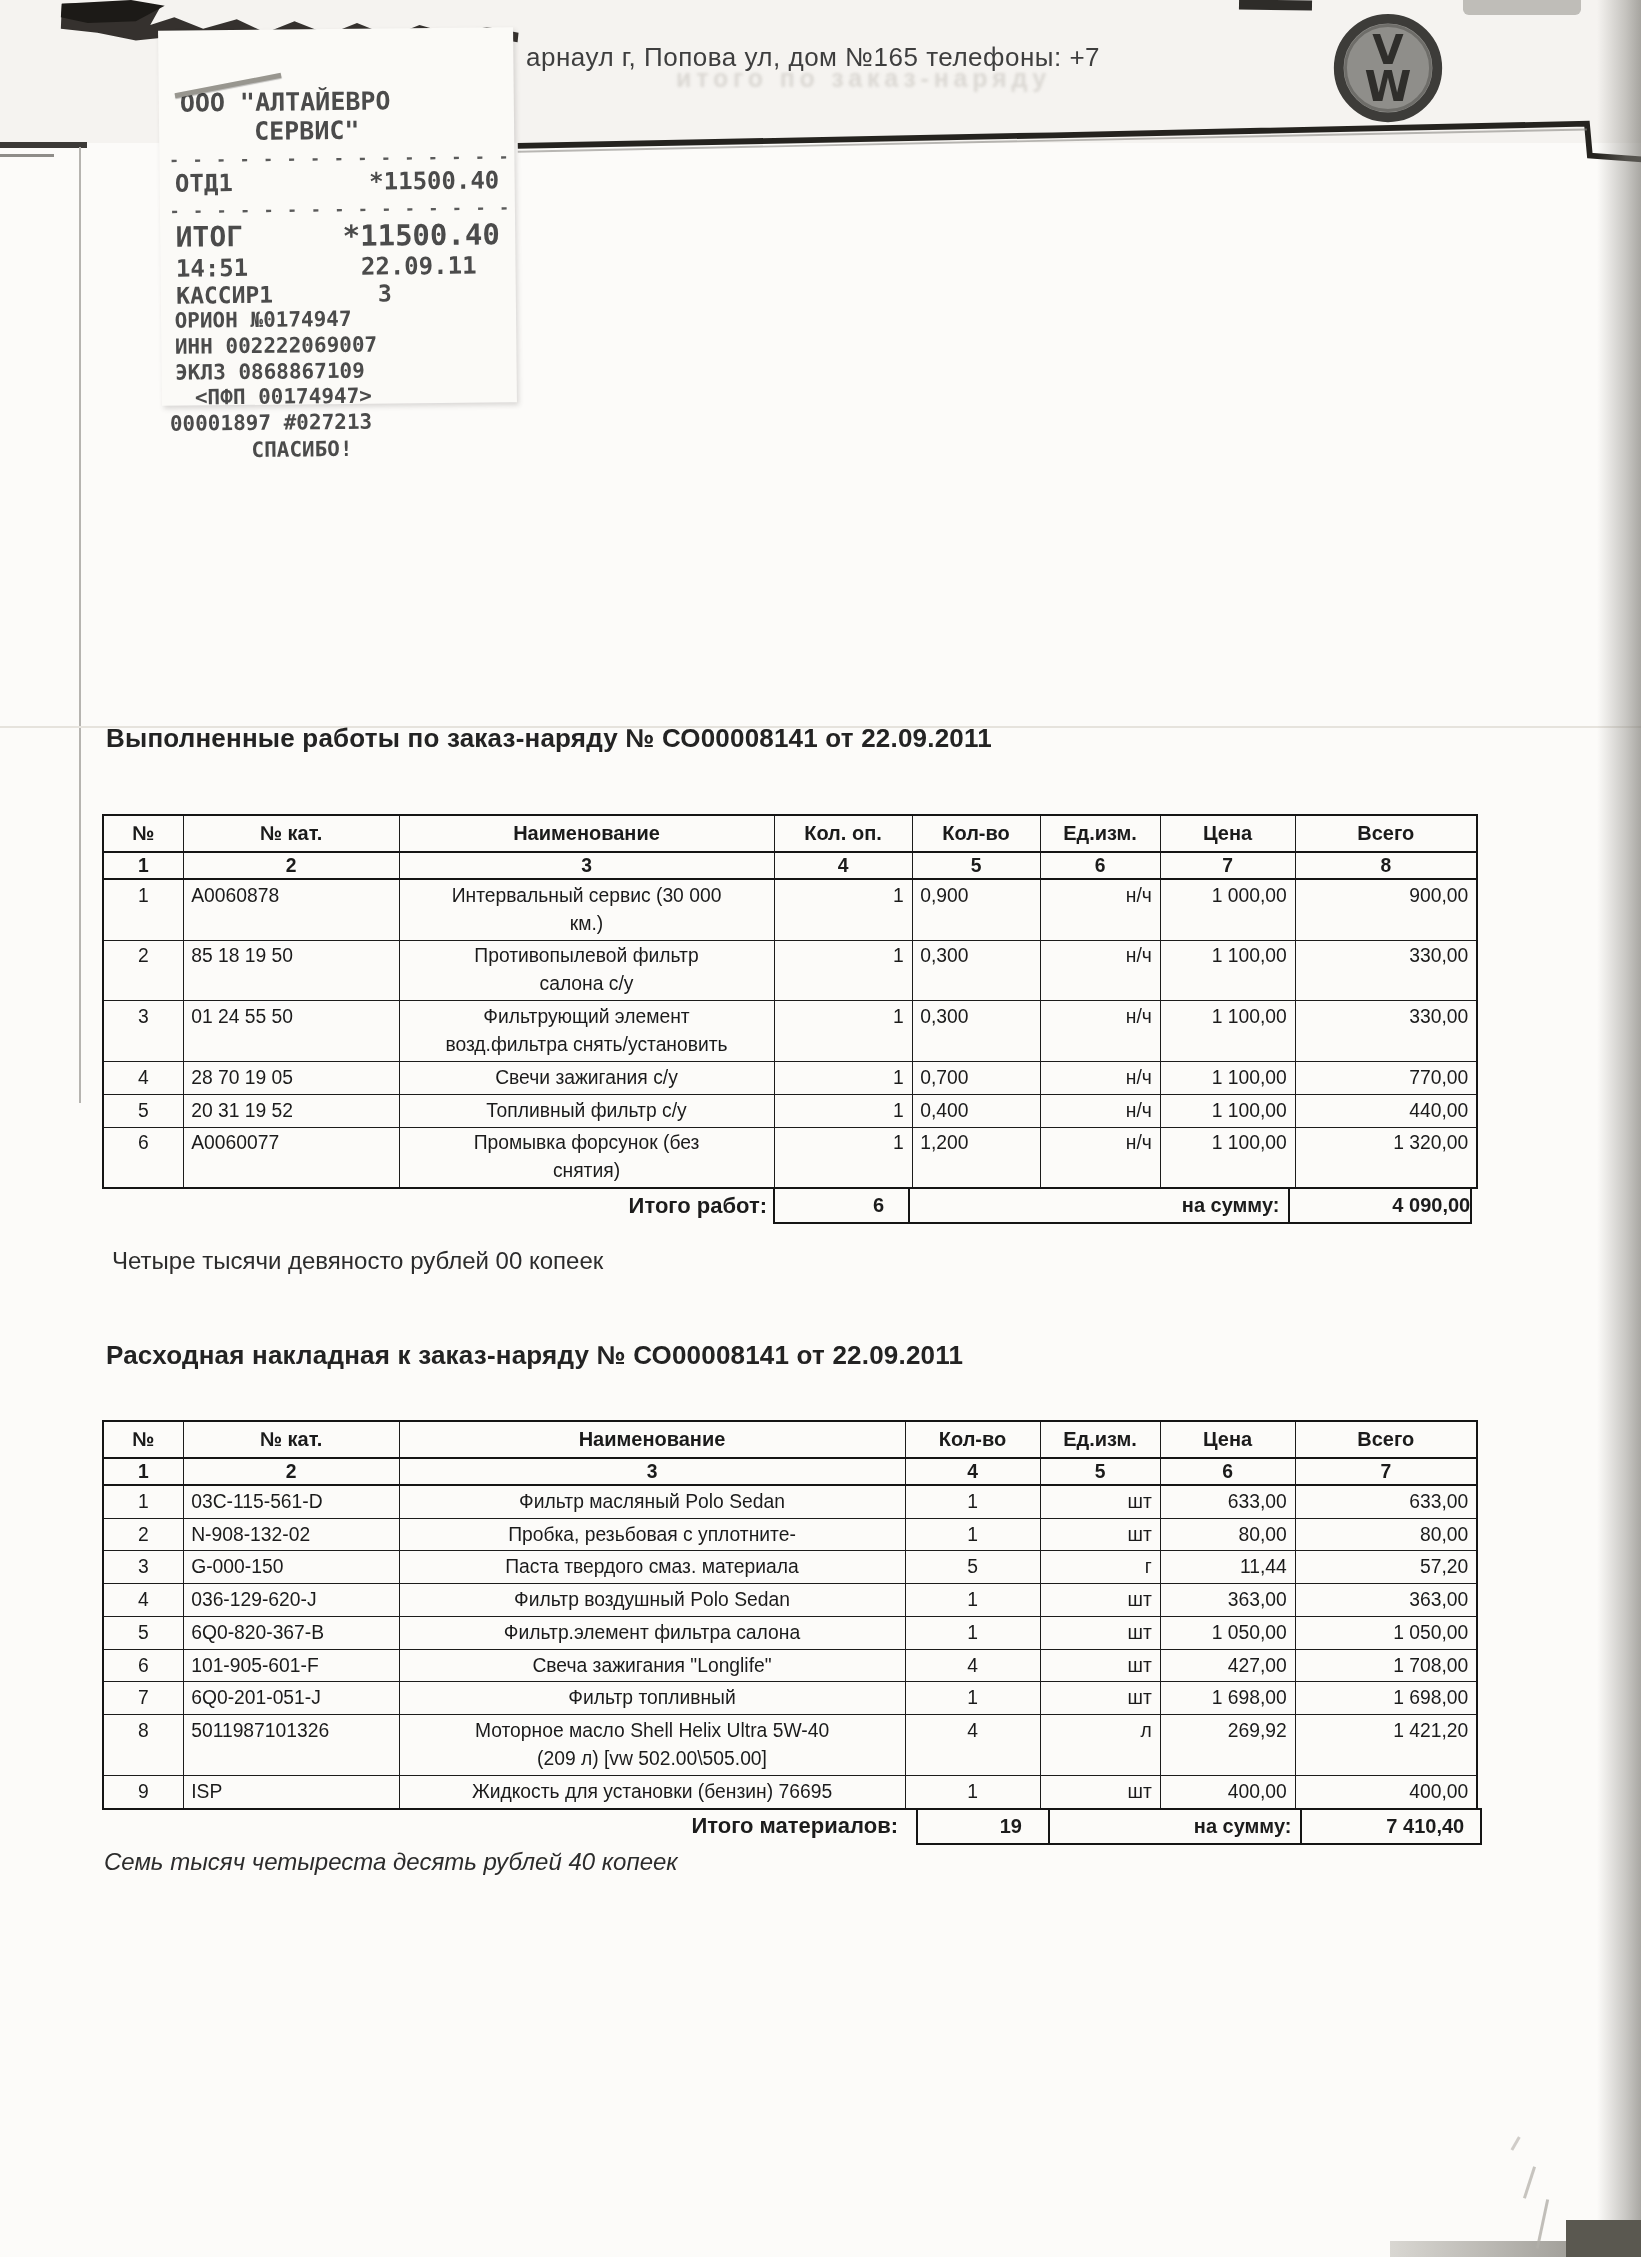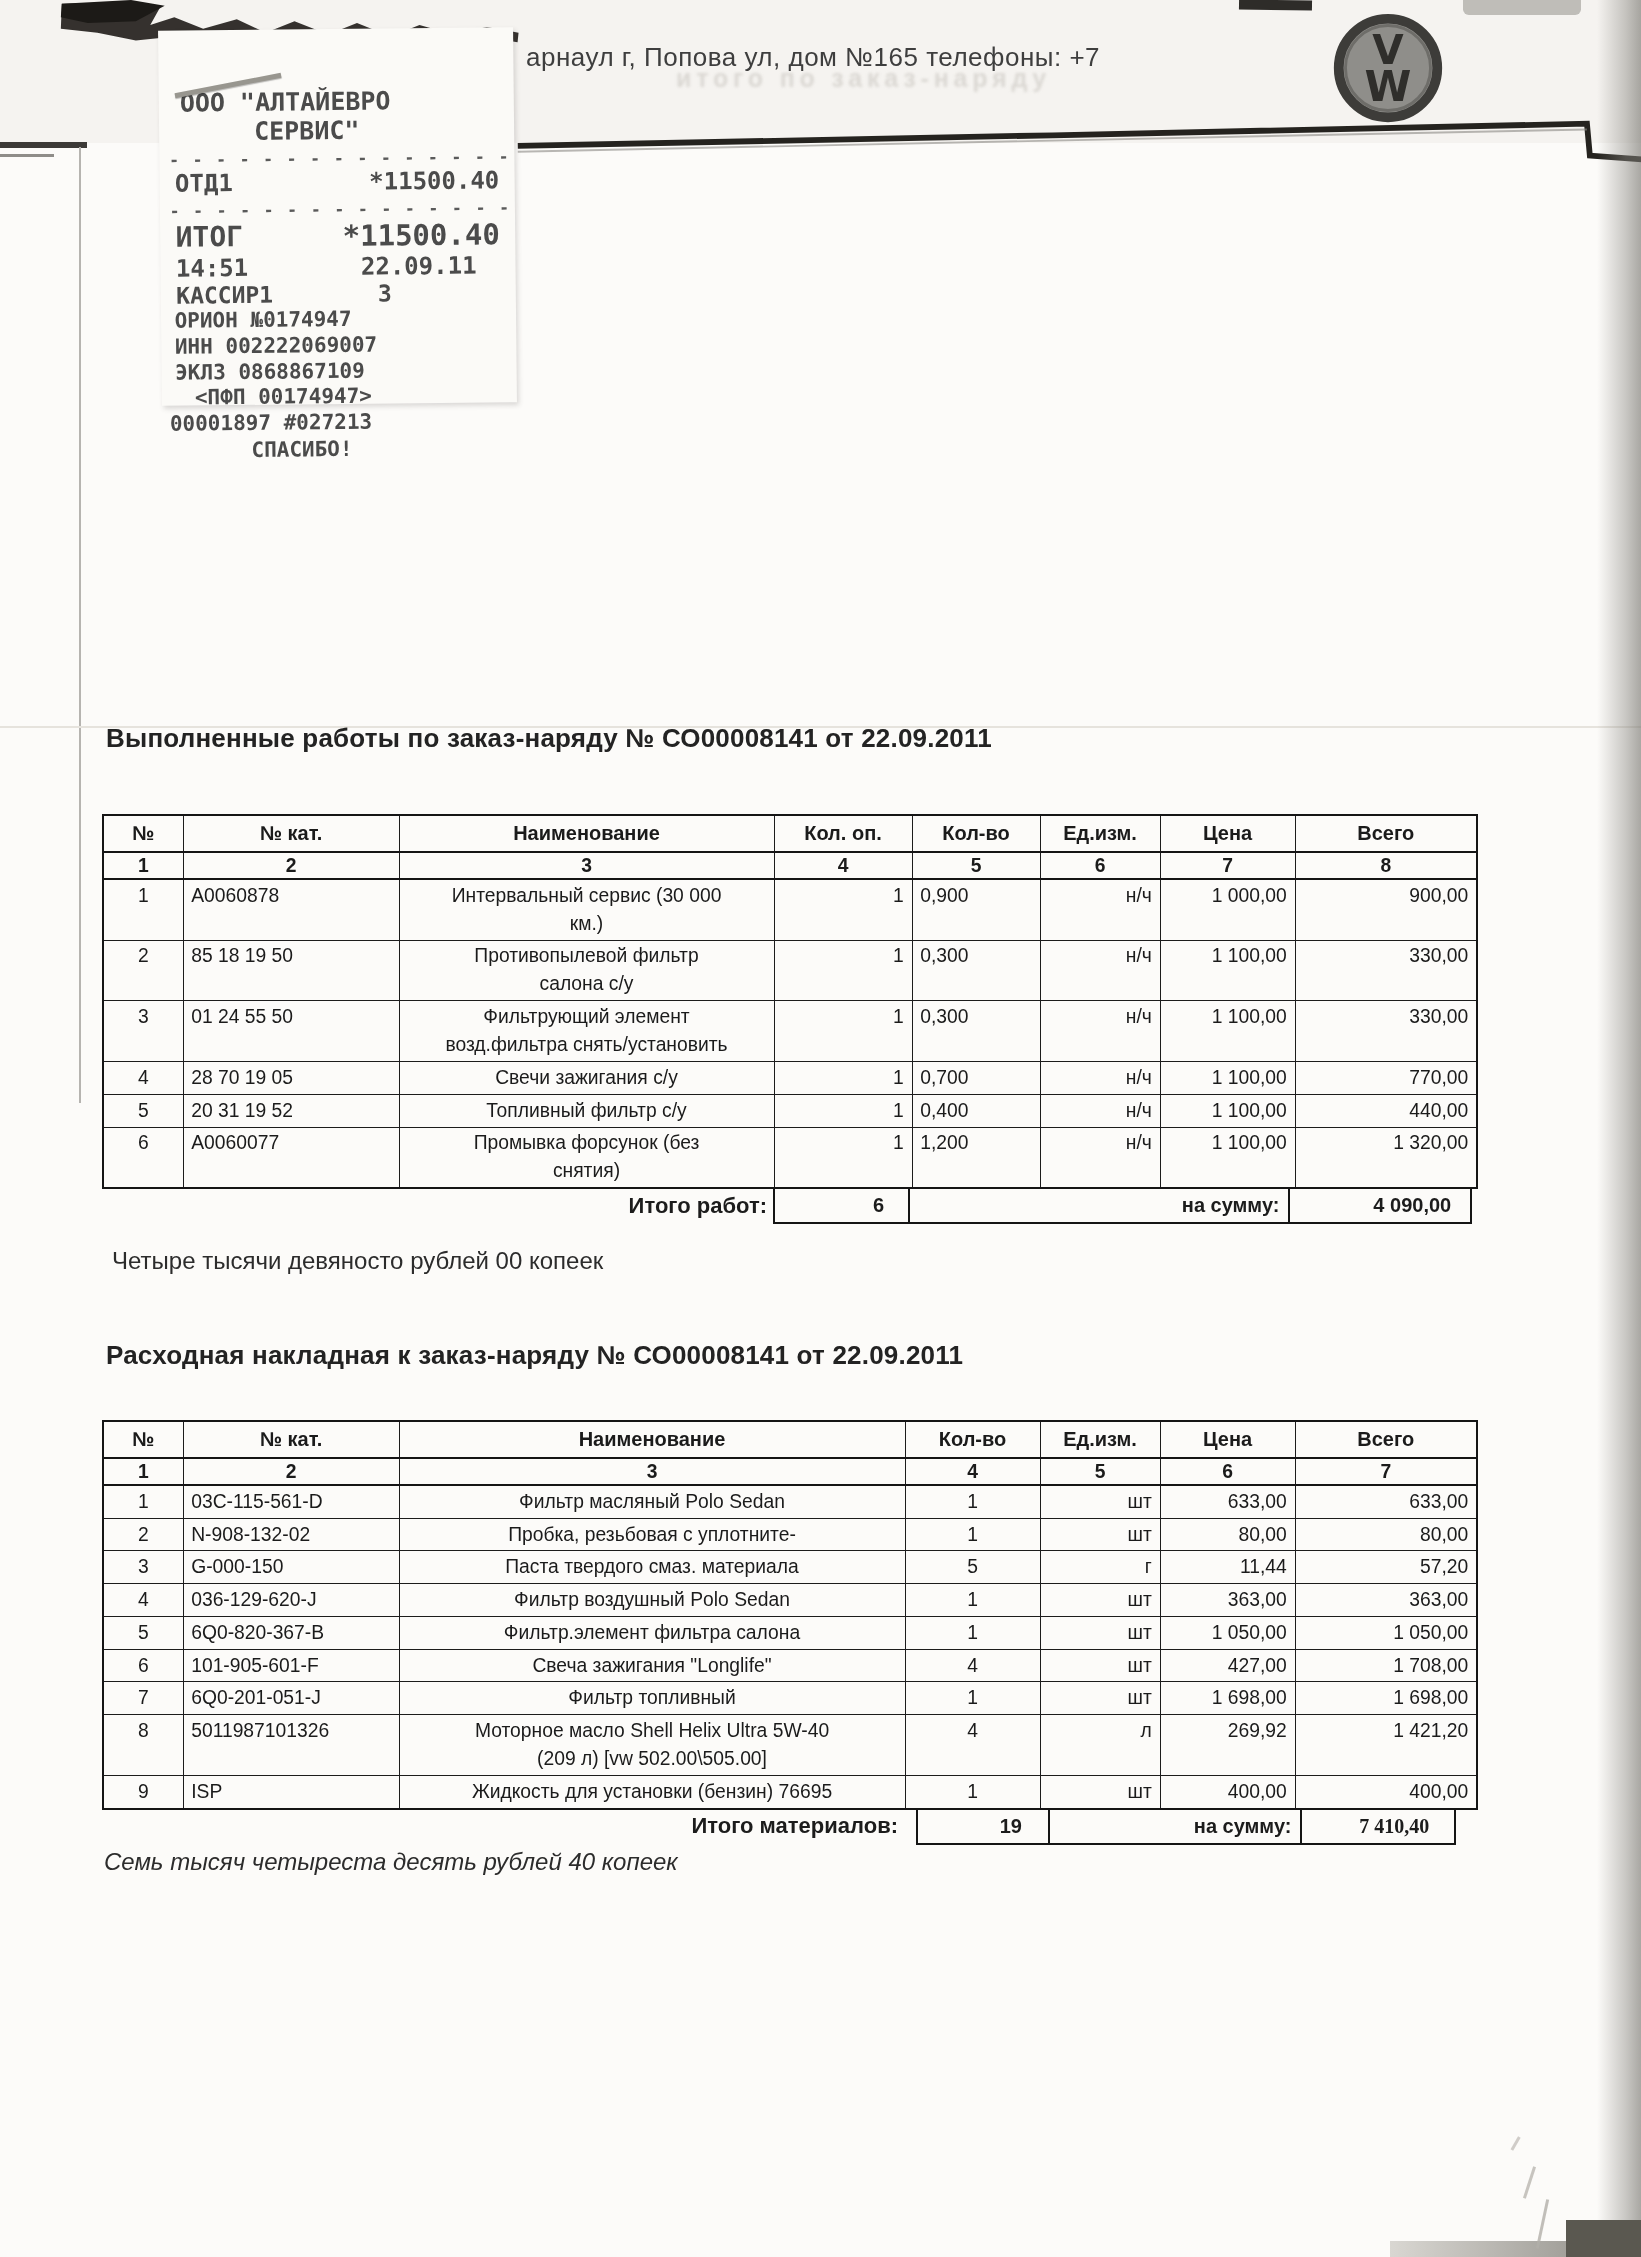--- a/index.html
+++ b/index.html
@@ -66,24 +66,24 @@
   td.c{text-align:center;}  td.r{text-align:right;}
   td.name{white-space:pre-line;text-align:center;}
   
   .totals{display:flex;margin-top:-1.9px;height:37px;font-weight:bold;font-size:22px;}
   .tot-label{display:flex;align-items:center;justify-content:flex-end;padding-right:6px;box-sizing:border-box;}
   .tot-box{border:2.9px solid #151515;box-sizing:border-box;display:flex;align-items:center;
       background:#fcfbf9;font-size:20px;font-weight:bold;}
   .jr{justify-content:flex-end;}
   .w-label1{width:671px;} .w-count1{width:138px;padding-right:25px;}
   .w-merge1{width:383px;margin-left:-2.9px;padding-right:9.7px;}
-  .w-sum1{width:184px;margin-left:-2.9px;padding-right:19px;}
+  .w-sum1{width:184px;margin-left:-2.9px;padding-right:0;}
   .w-label2{width:802px;} .w-count2{width:135px;padding-right:27px;margin-left:12px;}
   .w-merge2{width:255px;margin-left:-2.9px;padding-right:9.7px;}
-  .w-sum2{width:156px;margin-left:-2.9px;padding-right:25px;font-family:Liberation Serif, serif;}
+  .w-sum2{width:182px;margin-left:-2.9px;padding-right:16px;}
 </style>
 </head>
 <body>
 
 <div class="page">
 
   <div class="abs top-strip"></div>
   <div class="abs ghost-text">итого по заказ-наряду</div>
   <div class="abs address-line">арнаул г, Попова ул, дом №165 телефоны: +7</div>
 

